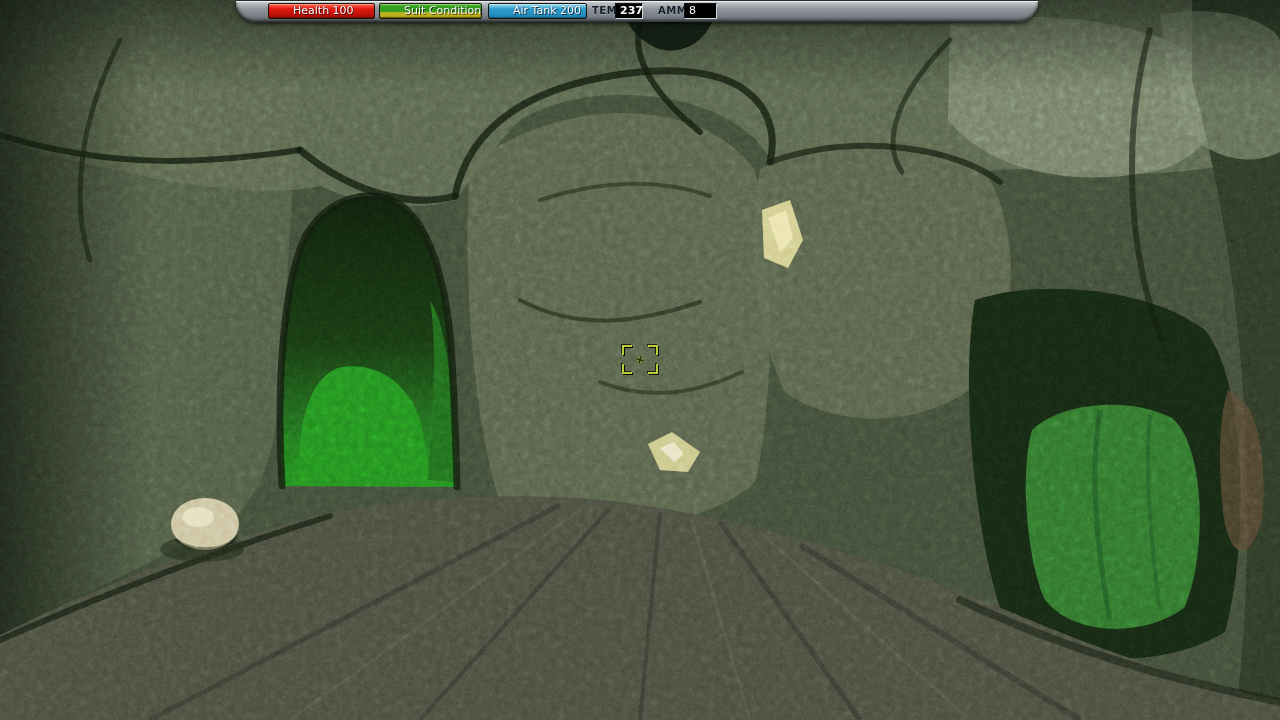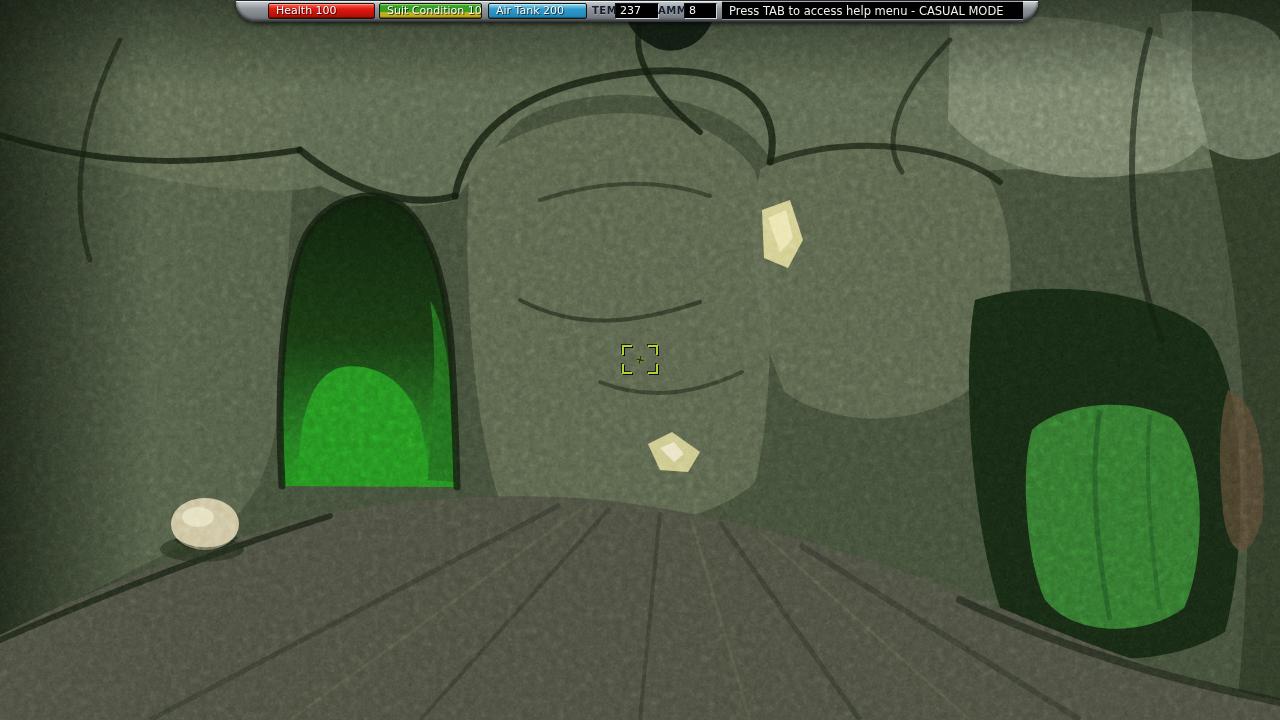--- a/index.html
+++ b/index.html
@@ -15,21 +15,21 @@
   .hud-band{
     position:absolute;left:236px;top:0;width:802px;height:22px;
     border-radius:0 0 20px 20px;
     background:linear-gradient(180deg,var(--hud_metal_light) 0%,var(--hud_metal) 38%,#7a8086 72%,var(--hud_metal_dark) 100%);
     box-shadow:inset 0 1px 0 #eceef0, inset 0 -2px 3px rgba(0,0,0,.55), 0 2px 4px rgba(0,0,0,.65);
     border-top:1px solid #23282c;box-sizing:border-box;
   }
   .hud-el{position:absolute;box-sizing:border-box;}
   .bar{
     top:3px;height:16px;border:1px solid #1c1408;border-radius:2px;
-    color:#fff;font-size:11px;line-height:14px;padding-left:7px;
+    color:#fff;font-size:11px;line-height:14px;padding-left:24px;
     text-shadow:1px 1px 0 rgba(0,0,0,.65), 0 0 1px rgba(0,0,0,.4);
     box-shadow:inset 0 1px 0 rgba(255,255,255,.35), inset 0 -1px 1px rgba(0,0,0,.35);
     white-space:nowrap;overflow:hidden;
   }
   .bar-health{left:268px;width:107px;
     background:linear-gradient(180deg,var(--health_red_light) 0%,var(--health_red) 35%,var(--health_red_dark) 100%);}
   .bar-suit{left:379px;width:103px;
     background:linear-gradient(180deg,var(--suit_green_light) 0%,var(--suit_green) 18% 55%,var(--suit_yellow) 56% 88%,var(--suit_yellow_dark) 100%);}
   .bar-air{left:488px;width:99px;
     background:linear-gradient(180deg,var(--air_blue_light) 0%,var(--air_blue) 35%,var(--air_blue_dark) 100%);}
@@ -38,21 +38,21 @@
     letter-spacing:.5px;font-variant:small-caps;line-height:10px;
     text-shadow:0 1px 0 rgba(255,255,255,.25);
   }
   .label-temp{left:592px;}
   .label-ammo{left:658px;}
   .readout{
     top:3px;height:16px;background:var(--readout_bg);color:var(--readout_text);
     font-size:11px;line-height:14px;padding-left:4px;
     border:1px solid;border-color:#14171a #d2d6da #d2d6da #14171a;
   }
-  .readout-temp{left:615px;width:44px;}
+  .readout-temp{left:615px;width:28px;font-weight:bold;}
   .readout-ammo{left:684px;width:33px;}
   .message-bar{
     left:722px;top:1px;width:301px;height:19px;
     background:var(--message_bg);color:var(--message_text);
     font-size:11.5px;line-height:18px;padding-left:7px;
     border-top:1px solid #a7adb3;border-bottom:1px solid #8b9197;
     white-space:nowrap;overflow:hidden;
   }
 
   
@@ -204,18 +204,15 @@
     <span class="hud-el hud-label label-temp">TEMP</span>
     <div class="hud-el readout readout-temp">
       <span>237</span>
     </div>
 
     <span class="hud-el hud-label label-ammo">AMMO</span>
     <div class="hud-el readout readout-ammo">
       <span>8</span>
     </div>
 
-    <div class="hud-el message-bar">
-      <span>Press TAB to access help menu - CASUAL MODE</span>
-    </div>
   </div>
 
 </div>
 
 </body></html>

